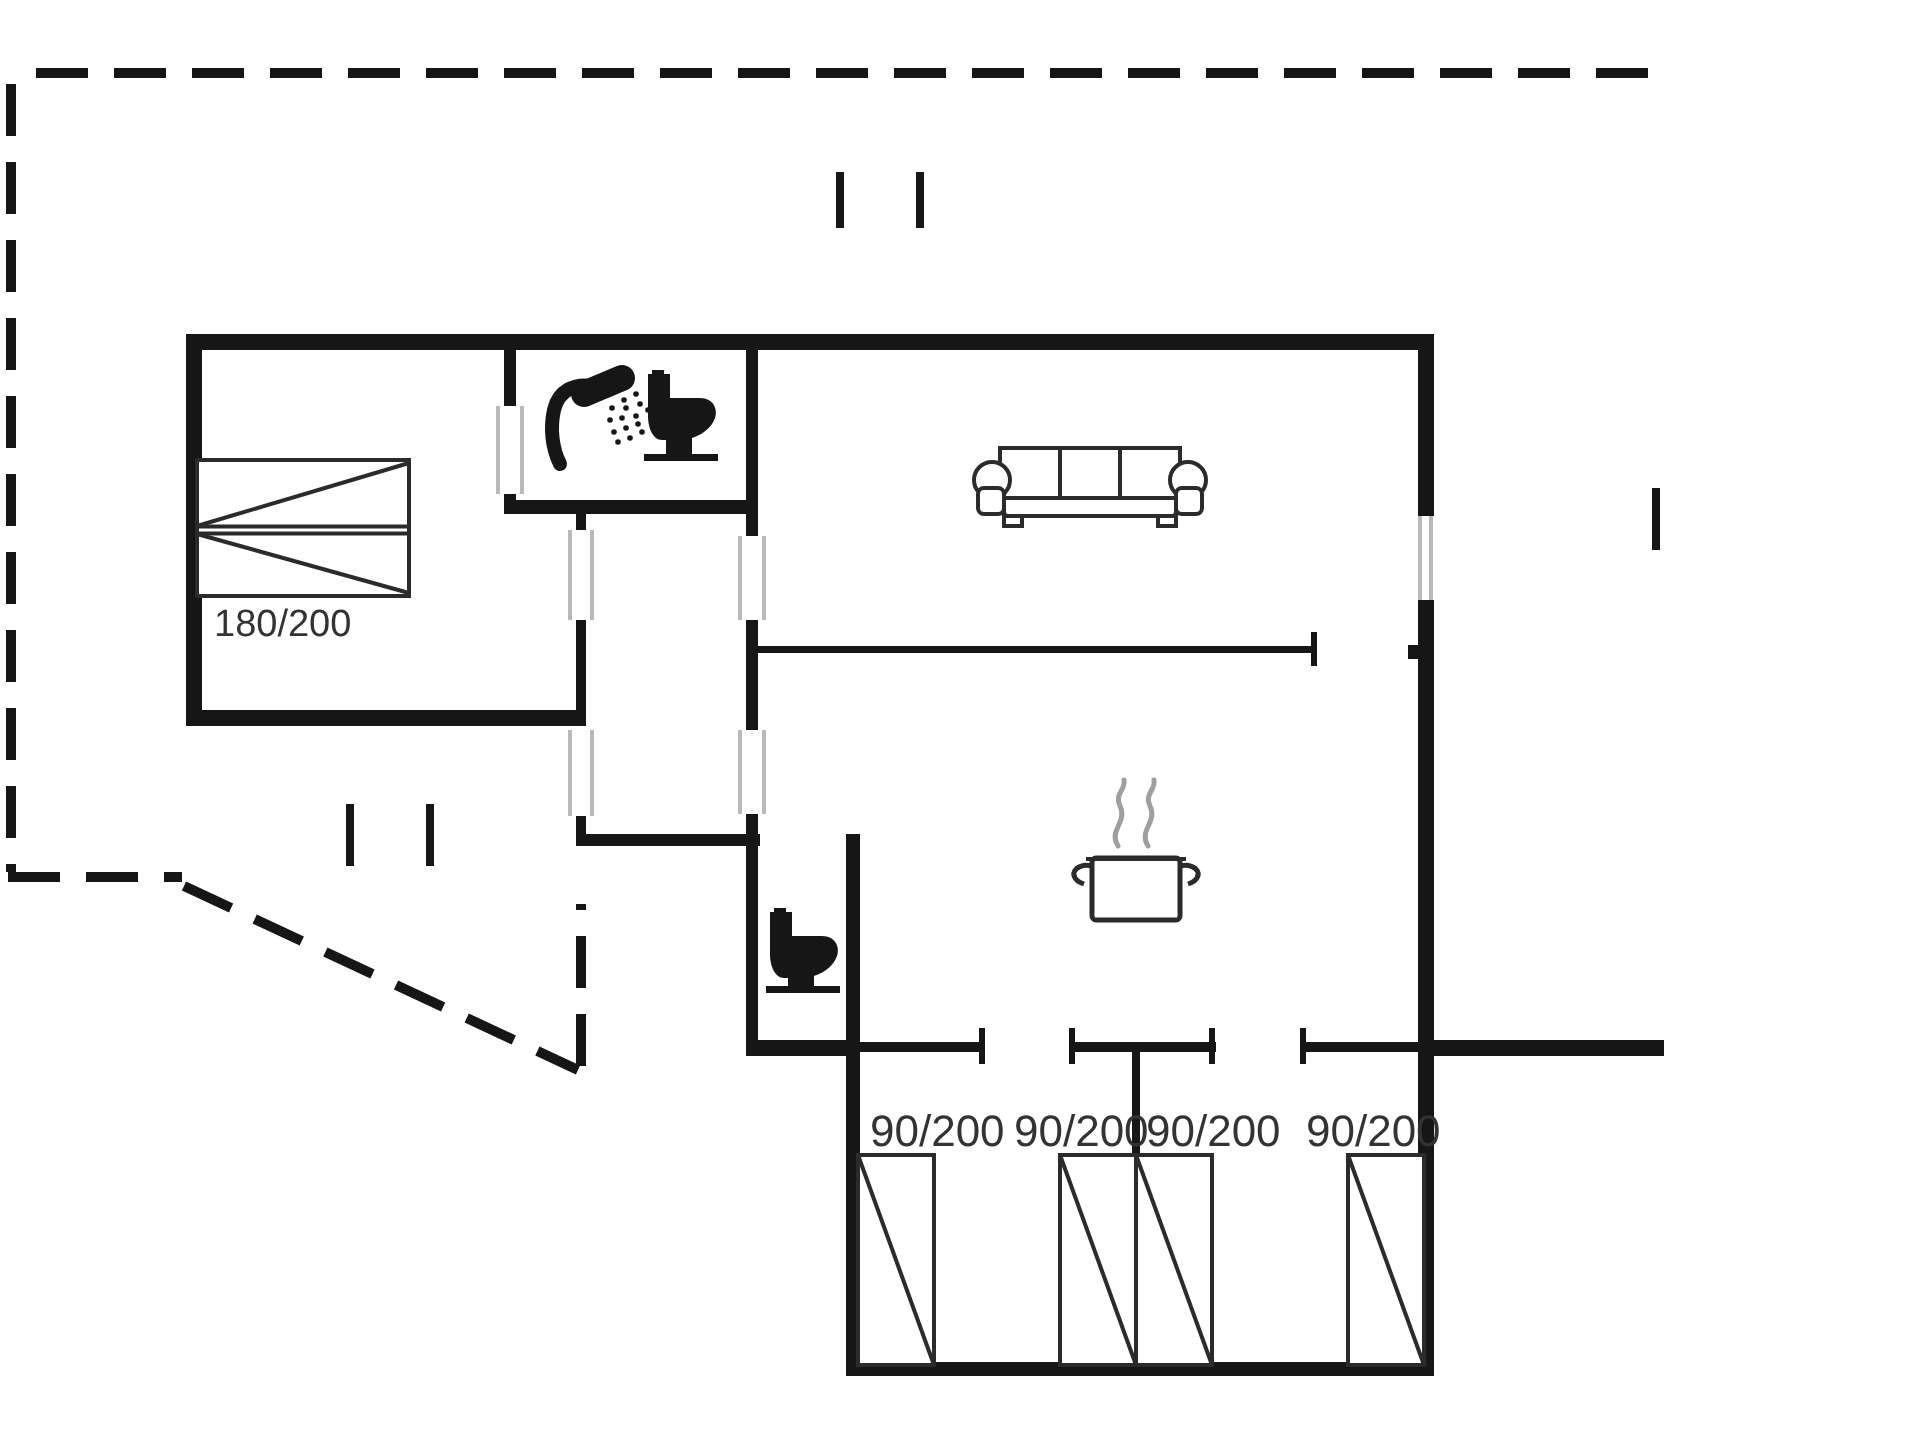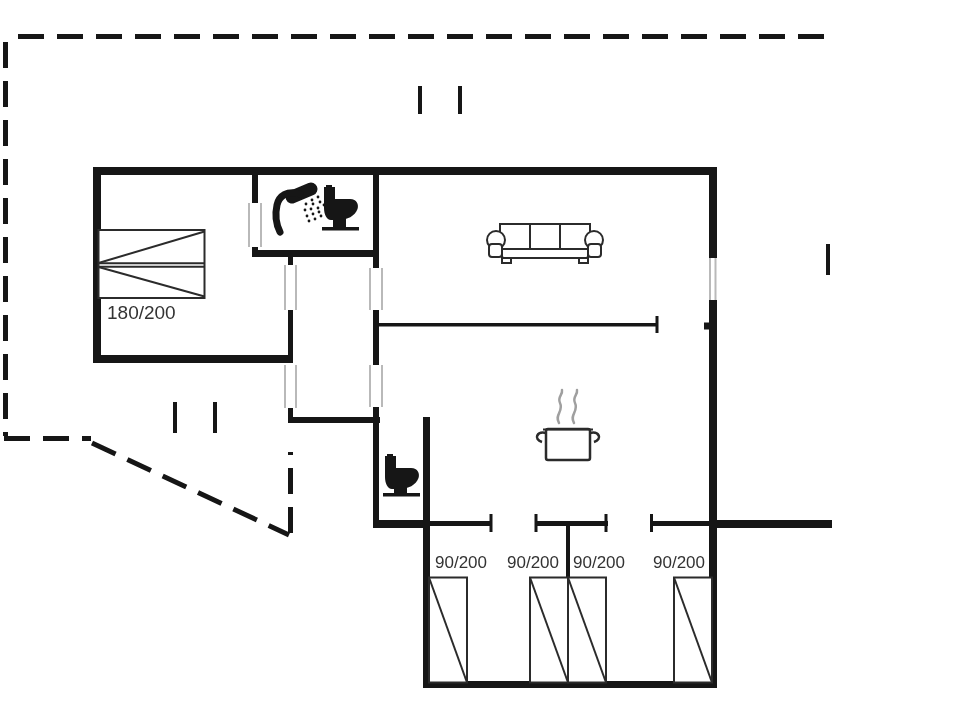--- a/index.html
+++ b/index.html
@@ -13,21 +13,21 @@
   .white{fill:#ffffff;}
   .gray{fill:var(--door);}
   .dash{stroke:var(--wall);stroke-width:5;fill:none;stroke-dasharray:26 13;}
   .furn{fill:#ffffff;stroke:var(--furn);stroke-width:2;}
   .furn3{fill:#ffffff;stroke:var(--furn);stroke-width:2.5;}
   .fline{stroke:var(--furn);stroke-width:2;fill:none;}
   .blk{fill:var(--wall);}
   .steam{stroke:var(--steam);stroke-width:2.5;fill:none;stroke-linecap:round;}
   .lbl{position:absolute;color:var(--label);white-space:nowrap;}
   .lbl-big{font-size:19px;}
-  .lbl-small{font-size:17px;}
+  .lbl-small{font-size:22px;}
 </style>
 </head>
 <body>
 
 <div id="plan">
 <svg width="960" height="720" viewBox="0 0 960 720">
 
   <g>
     <path class="dash" d="M 18 36.5 H 951"></path>
     <path class="dash" d="M 5.5 42 V 436"></path>

